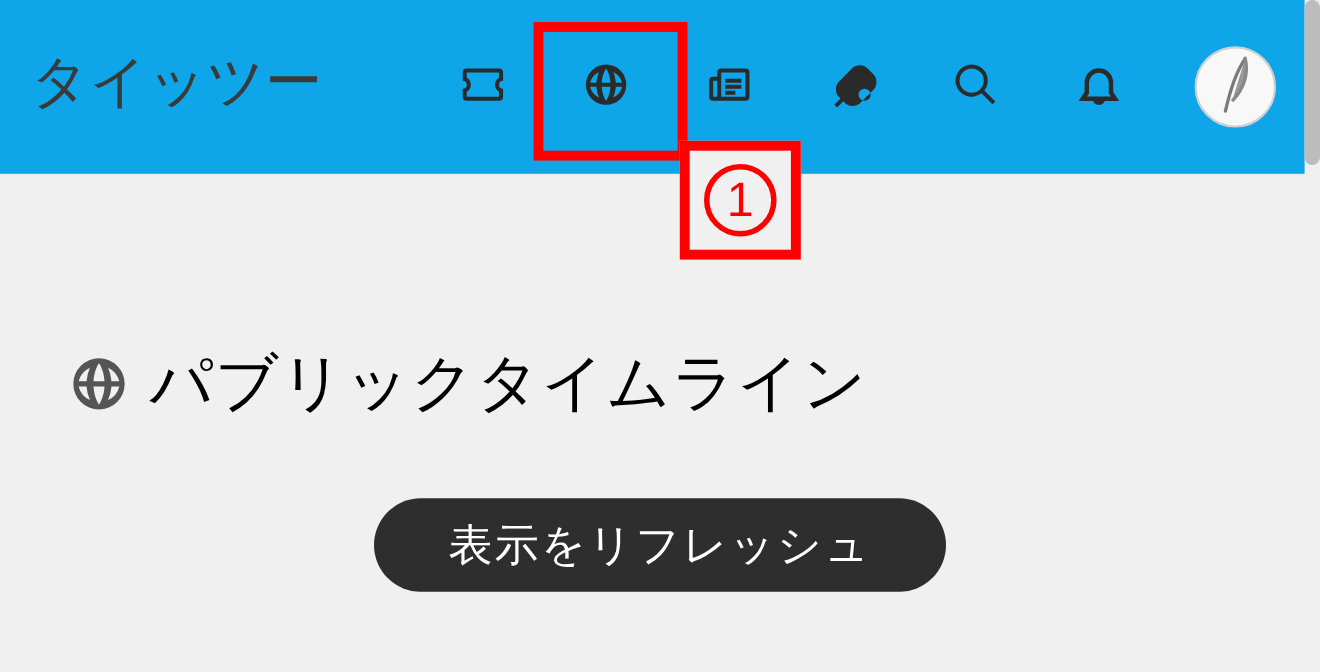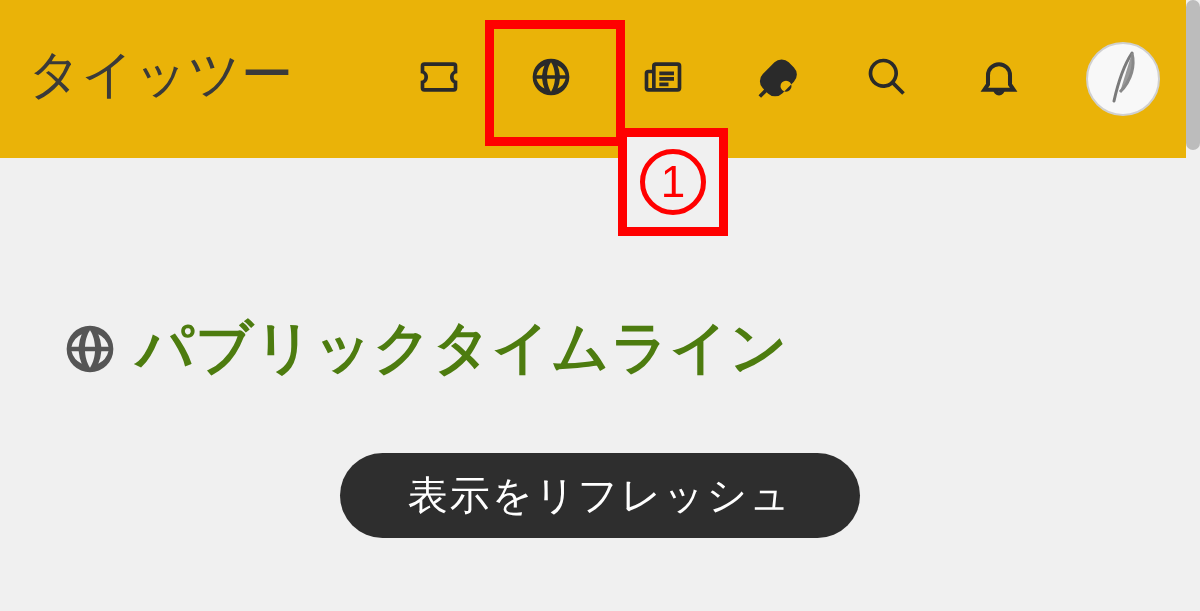--- a/index.html
+++ b/index.html
@@ -6,21 +6,21 @@
     body {
       font-family: -apple-system, BlinkMacSystemFont, "Segoe UI", "Hiragino Sans", "Hiragino Kaku Gothic ProN", Meiryo, sans-serif;
       width: 1200px;
       height: 611px;
       background: #f0f0f0;
       position: relative;
       overflow: hidden;
     }
     .header {
       height: 158px;
-      background: #eab308;
+      background: #0ea5e9;
       display: flex;
       align-items: center;
       padding: 0 20px 0 28px;
       position: relative;
     }
     .logo {
       font-size: 52px;
       font-weight: 400;
       color: #3a3a3a;
       flex: 0 0 auto;
@@ -102,22 +102,22 @@
       margin-bottom: 66px;
     }
     .page-title-icon {
       width: 56px;
       height: 56px;
       color: #555;
     }
     .page-title-icon svg { width: 56px; height: 56px; }
     .page-title {
       font-size: 57px;
-      font-weight: 700;
-      color: #4d7c0f;
+      font-weight: 400;
+      color: #000000;
       letter-spacing: 1px;
     }
     .refresh-button {
       display: block;
       margin: 0 auto;
       background: #2e2e2e;
       color: #ffffff;
       border: none;
       border-radius: 60px;
       padding: 15px 68px;

